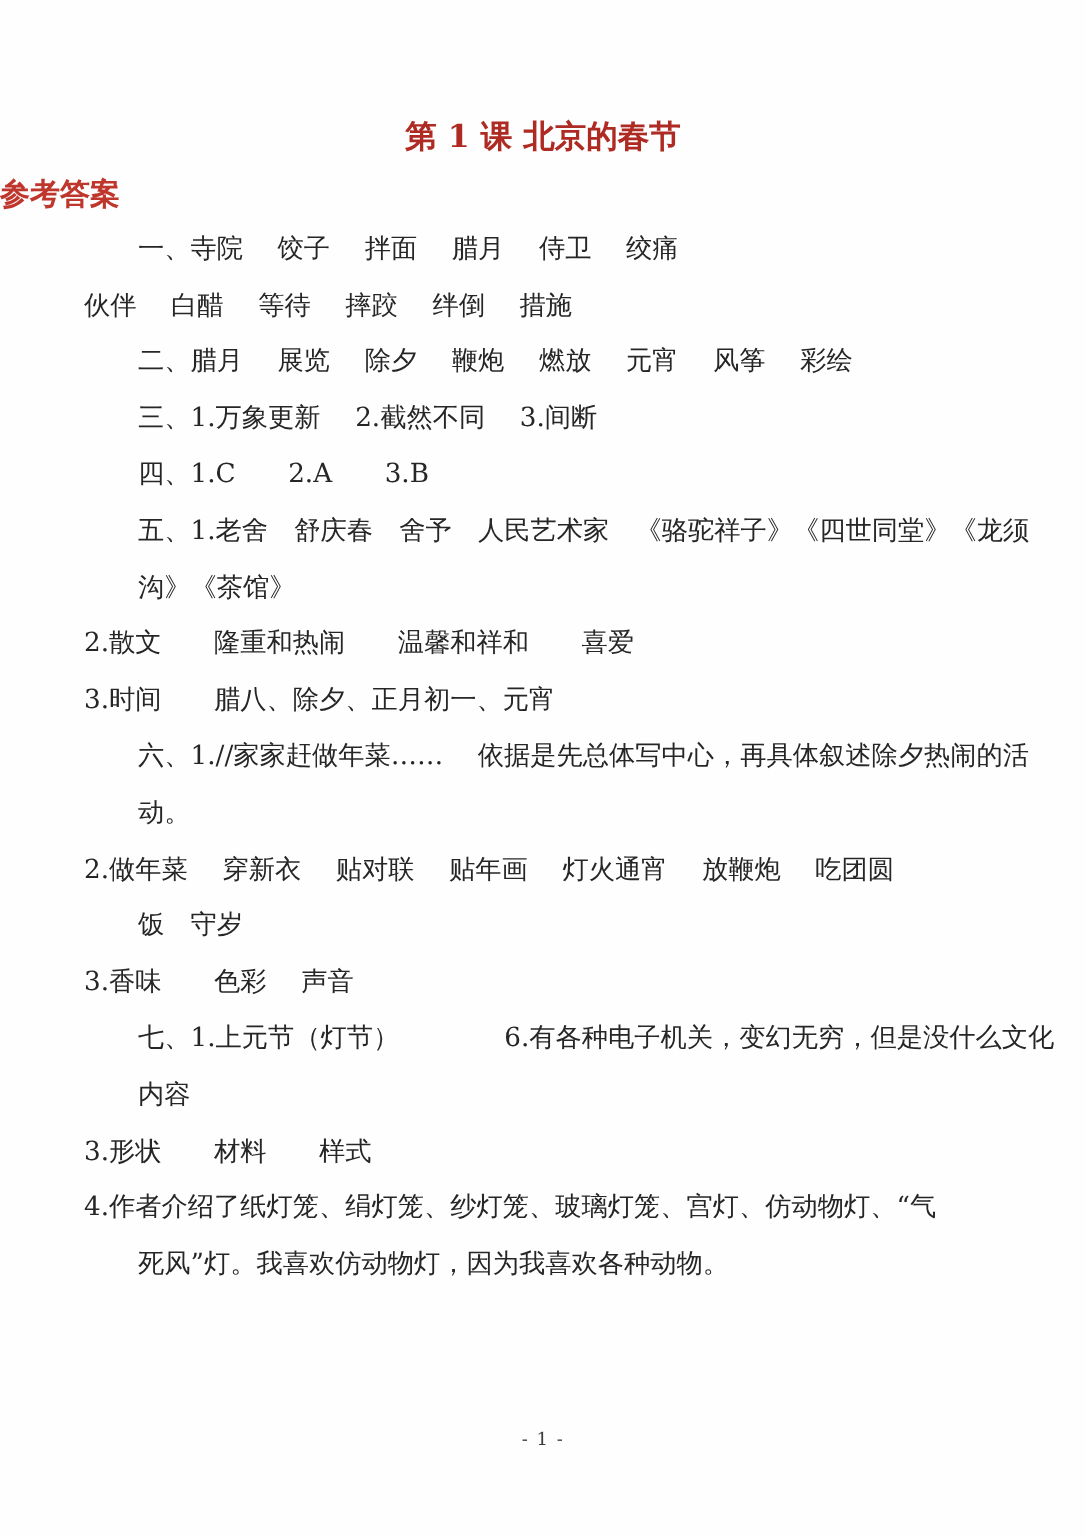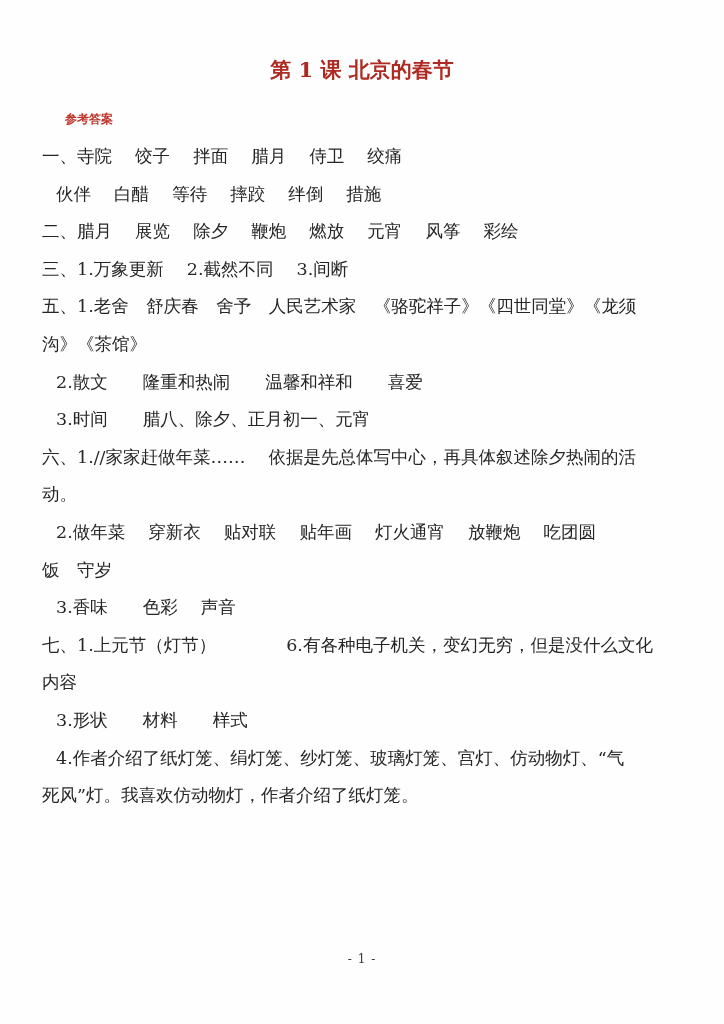--- a/index.html
+++ b/index.html
@@ -10,41 +10,40 @@
   .page {
     position: relative;
     width: 724px;
     height: 1024px;
     background: var(--page-bg, #fefefe);
     font-family: "DejaVu Serif", "Liberation Serif", serif;
     color: var(--body-color, #262626);
     overflow: hidden;
   }
   .doc-title {
-    margin: 11px;
-    padding-top: 40px;
+    margin: 0;
+    padding-top: 72px;
     text-align: center;
     font-size: 21px;
     line-height: 38px;
     font-weight: bold;
     color: var(--title-color, #ae2b23);
   }
   .section-heading {
     margin: 0;
-    padding-left: 65px;
-    font-size: 12px;
+    font-size: 20px;
     line-height: 38px;
     font-weight: bold;
     color: var(--heading-color, #bf362c);
   }
   .body-lines {
     margin: 0;
   }
   .line {
-    padding-left: 42px;
+    padding-left: 92px;
     padding-right: 50px;
     font-size: 17.5px;
     line-height: 37.6px;
     white-space: pre;
     overflow: hidden;
   }
   .line.indent {
     padding-left: 56px;
   }
   .page-footer {
@@ -64,30 +63,31 @@
 <div class="page">
   <h1 class="doc-title">第 1 课 北京的春节</h1>
 
   <h2 class="section-heading">参考答案</h2>
 
   <div class="body-lines" id="body-lines">
       <div class="line">一、寺院　 饺子　 拌面　 腊月　 侍卫　 绞痛</div>
       <div class="line indent">伙伴　 白醋　 等待　 摔跤　 绊倒　 措施</div>
       <div class="line">二、腊月　 展览　 除夕　 鞭炮　 燃放　 元宵　 风筝　 彩绘</div>
       <div class="line">三、1.万象更新　 2.截然不同　 3.间断</div>
+      <div class="line">四、1.C　　2.A　　3.B</div>
       <div class="line">五、1.老舍　舒庆春　舍予　人民艺术家　《骆驼祥子》《四世同堂》《龙须</div>
       <div class="line">沟》《茶馆》</div>
       <div class="line indent">2.散文　　隆重和热闹　　温馨和祥和　　喜爱</div>
       <div class="line indent">3.时间　　腊八、除夕、正月初一、元宵</div>
       <div class="line">六、1.//家家赶做年菜……　 依据是先总体写中心，再具体叙述除夕热闹的活</div>
       <div class="line">动。</div>
       <div class="line indent">2.做年菜　 穿新衣　 贴对联　 贴年画　 灯火通宵　 放鞭炮　 吃团圆</div>
       <div class="line">饭　守岁</div>
       <div class="line indent">3.香味　　色彩　 声音</div>
       <div class="line">七、1.上元节（灯节）　　　　6.有各种电子机关，变幻无穷，但是没什么文化</div>
       <div class="line">内容</div>
       <div class="line indent">3.形状　　材料　　样式</div>
       <div class="line indent">4.作者介绍了纸灯笼、绢灯笼、纱灯笼、玻璃灯笼、宫灯、仿动物灯、“气</div>
-      <div class="line">死风”灯。我喜欢仿动物灯，作者介绍了纸灯笼。</div>
+      <div class="line">死风”灯。我喜欢仿动物灯，因为我喜欢各种动物。</div>
     </div>
 
   <div class="page-footer">- 1 -</div>
 </div>
 
 </body></html>

